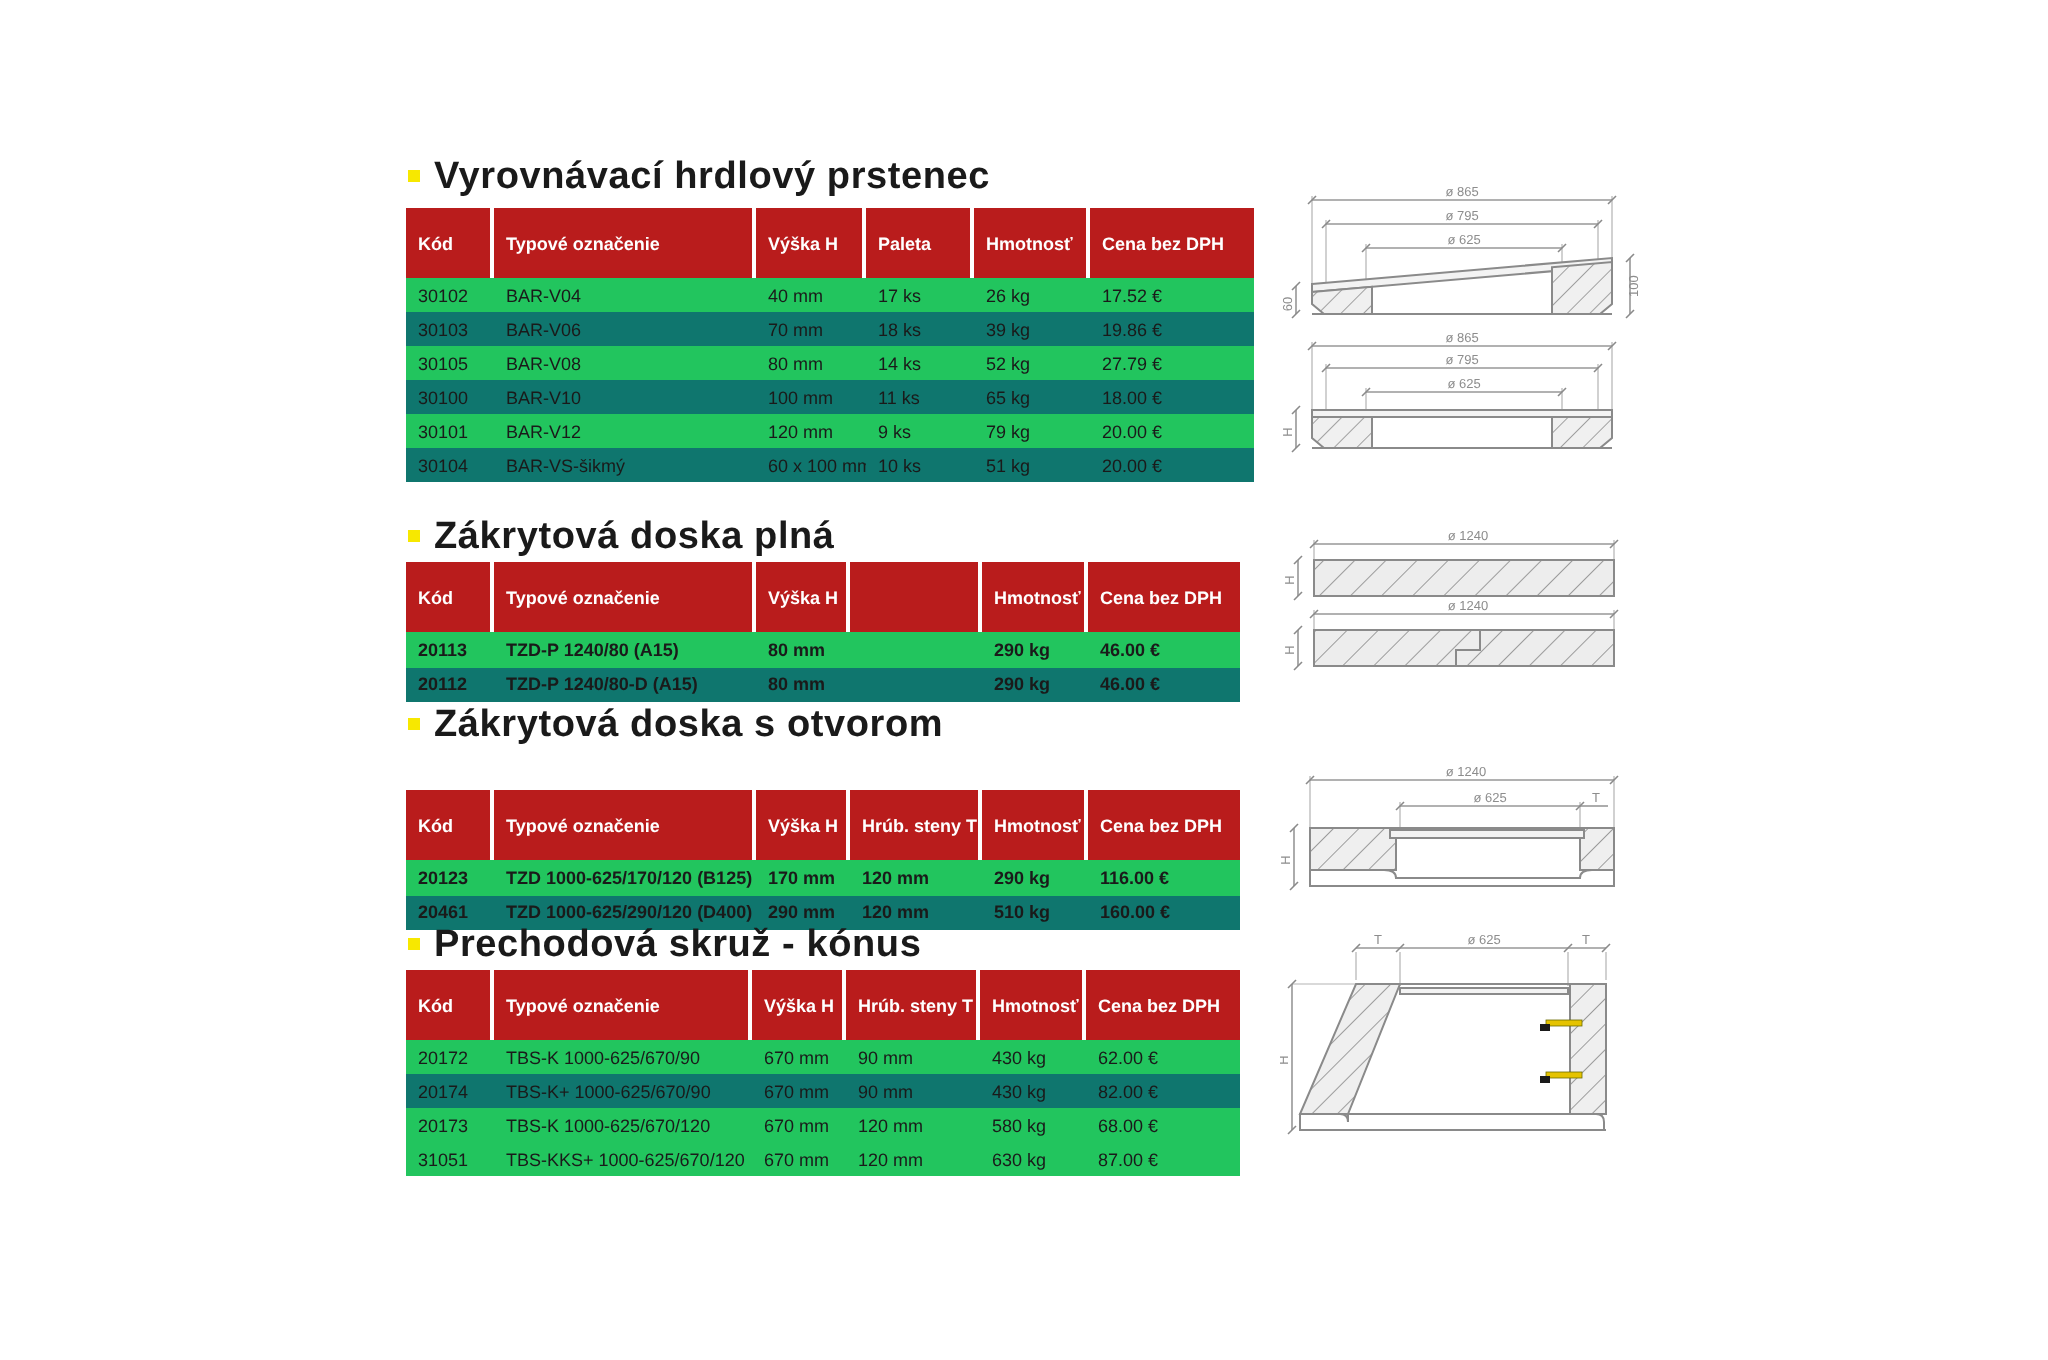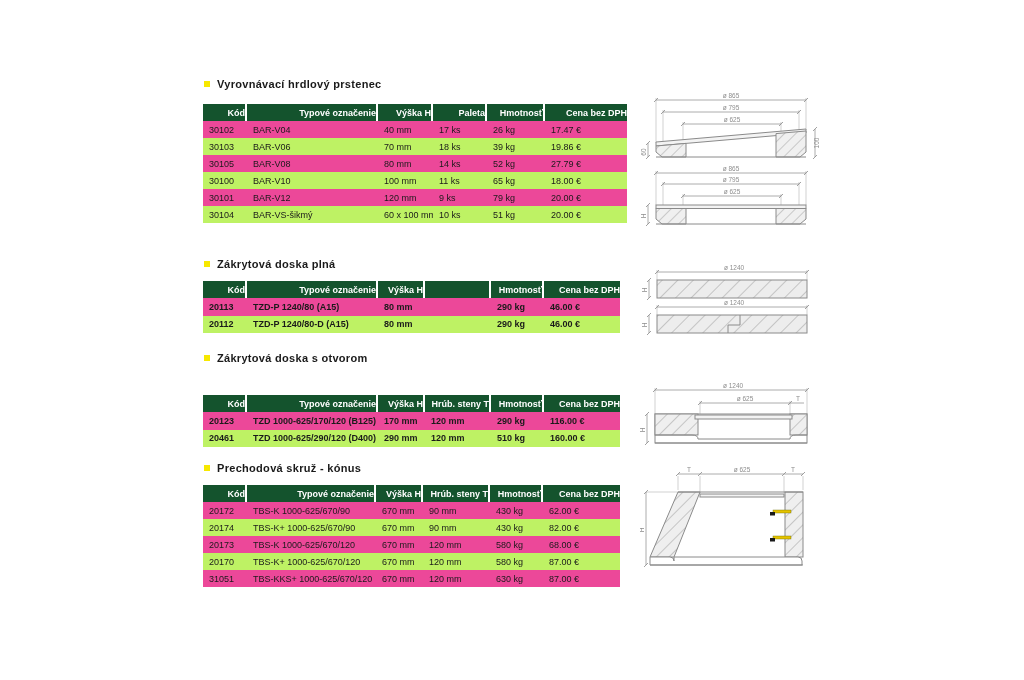--- a/index.html
+++ b/index.html
@@ -1,28 +1,28 @@
 <!DOCTYPE html>
 <html><head>
 <meta charset="utf-8">
 <style>
   html,body{margin:0;padding:0;}
   body{width:1024px;height:680px;background:#ffffff;font-family:"Liberation Sans",sans-serif;color:#1a1a1a;}
   .page{position:relative;width:1024px;height:680px;overflow:hidden;background:#fff;}
 
-  .section-title{position:absolute;font-size:11px;font-weight:bold;letter-spacing:.3px;white-space:nowrap;}
+  .section-title{position:absolute;font-size:19px;font-weight:bold;letter-spacing:.3px;white-space:nowrap;}
   .bullet{display:inline-block;width:6px;height:6px;background:#f7e800;margin-right:7px;vertical-align:middle;position:relative;top:-1px;}
 
   table.cat{position:absolute;border-collapse:separate;border-spacing:0;table-layout:fixed;font-size:9px;}
-  table.cat th{box-sizing:border-box;background:#14532d;color:#fff;font-weight:bold;text-align:right;
-    height:17px;padding:0 0 0 6px;border-right:2px solid #fff;white-space:nowrap;overflow:hidden;}
+  table.cat th{box-sizing:border-box;background:#b91c1c;color:#fff;font-weight:bold;text-align:left;
+    height:35px;padding:0 0 0 6px;border-right:2px solid #fff;white-space:nowrap;overflow:hidden;}
   table.cat th:last-child{border-right:none;}
   table.cat td{box-sizing:border-box;height:17px;padding:0 0 0 6px;white-space:nowrap;overflow:hidden;}
-  table.cat tr.light td{background:#ec4899;}
-  table.cat tr.dark td{background:#bef264;}
+  table.cat tr.light td{background:#22c55e;}
+  table.cat tr.dark td{background:#0f766e;}
   .t2 td, .t2 th{height:17px;}
   .t2 tr td{height:17.5px;font-weight:bold;}
 
   svg.draw{position:absolute;}
   .dim{stroke:#979797;stroke-width:.8;fill:none;}
   .ext{stroke:#b3b3b3;stroke-width:.6;fill:none;}
   .tick{stroke:#8a8a8a;stroke-width:.8;}
   .out{stroke:#8a8a8a;stroke-width:1;fill:none;}
   .solid{fill:#f3f3f3;stroke:#8a8a8a;stroke-width:1;}
   .white{fill:#ffffff;stroke:#8a8a8a;stroke-width:1;}
@@ -47,21 +47,21 @@
           <th style="width: 82px;">Cena bez DPH</th>
         </tr>
       </thead>
       <tbody>
         <tr class="light">
           <td>30102</td>
           <td>BAR-V04</td>
           <td>40 mm</td>
           <td>17 ks</td>
           <td>26 kg</td>
-          <td>17.47 €</td>
+          <td>17.52 €</td>
         </tr>
         <tr class="dark">
           <td>30103</td>
           <td>BAR-V06</td>
           <td>70 mm</td>
           <td>18 ks</td>
           <td>39 kg</td>
           <td>19.86 €</td>
         </tr>
         <tr class="light">
@@ -198,28 +198,20 @@
           <td>430 kg</td>
           <td>82.00 €</td>
         </tr>
         <tr class="light">
           <td>20173</td>
           <td>TBS-K 1000-625/670/120</td>
           <td>670 mm</td>
           <td>120 mm</td>
           <td>580 kg</td>
           <td>68.00 €</td>
-        </tr>
-        <tr class="dark">
-          <td>20170</td>
-          <td>TBS-K+ 1000-625/670/120</td>
-          <td>670 mm</td>
-          <td>120 mm</td>
-          <td>580 kg</td>
-          <td>87.00 €</td>
         </tr>
         <tr class="light">
           <td>31051</td>
           <td>TBS-KKS+ 1000-625/670/120</td>
           <td>670 mm</td>
           <td>120 mm</td>
           <td>630 kg</td>
           <td>87.00 €</td>
         </tr>
       </tbody>

